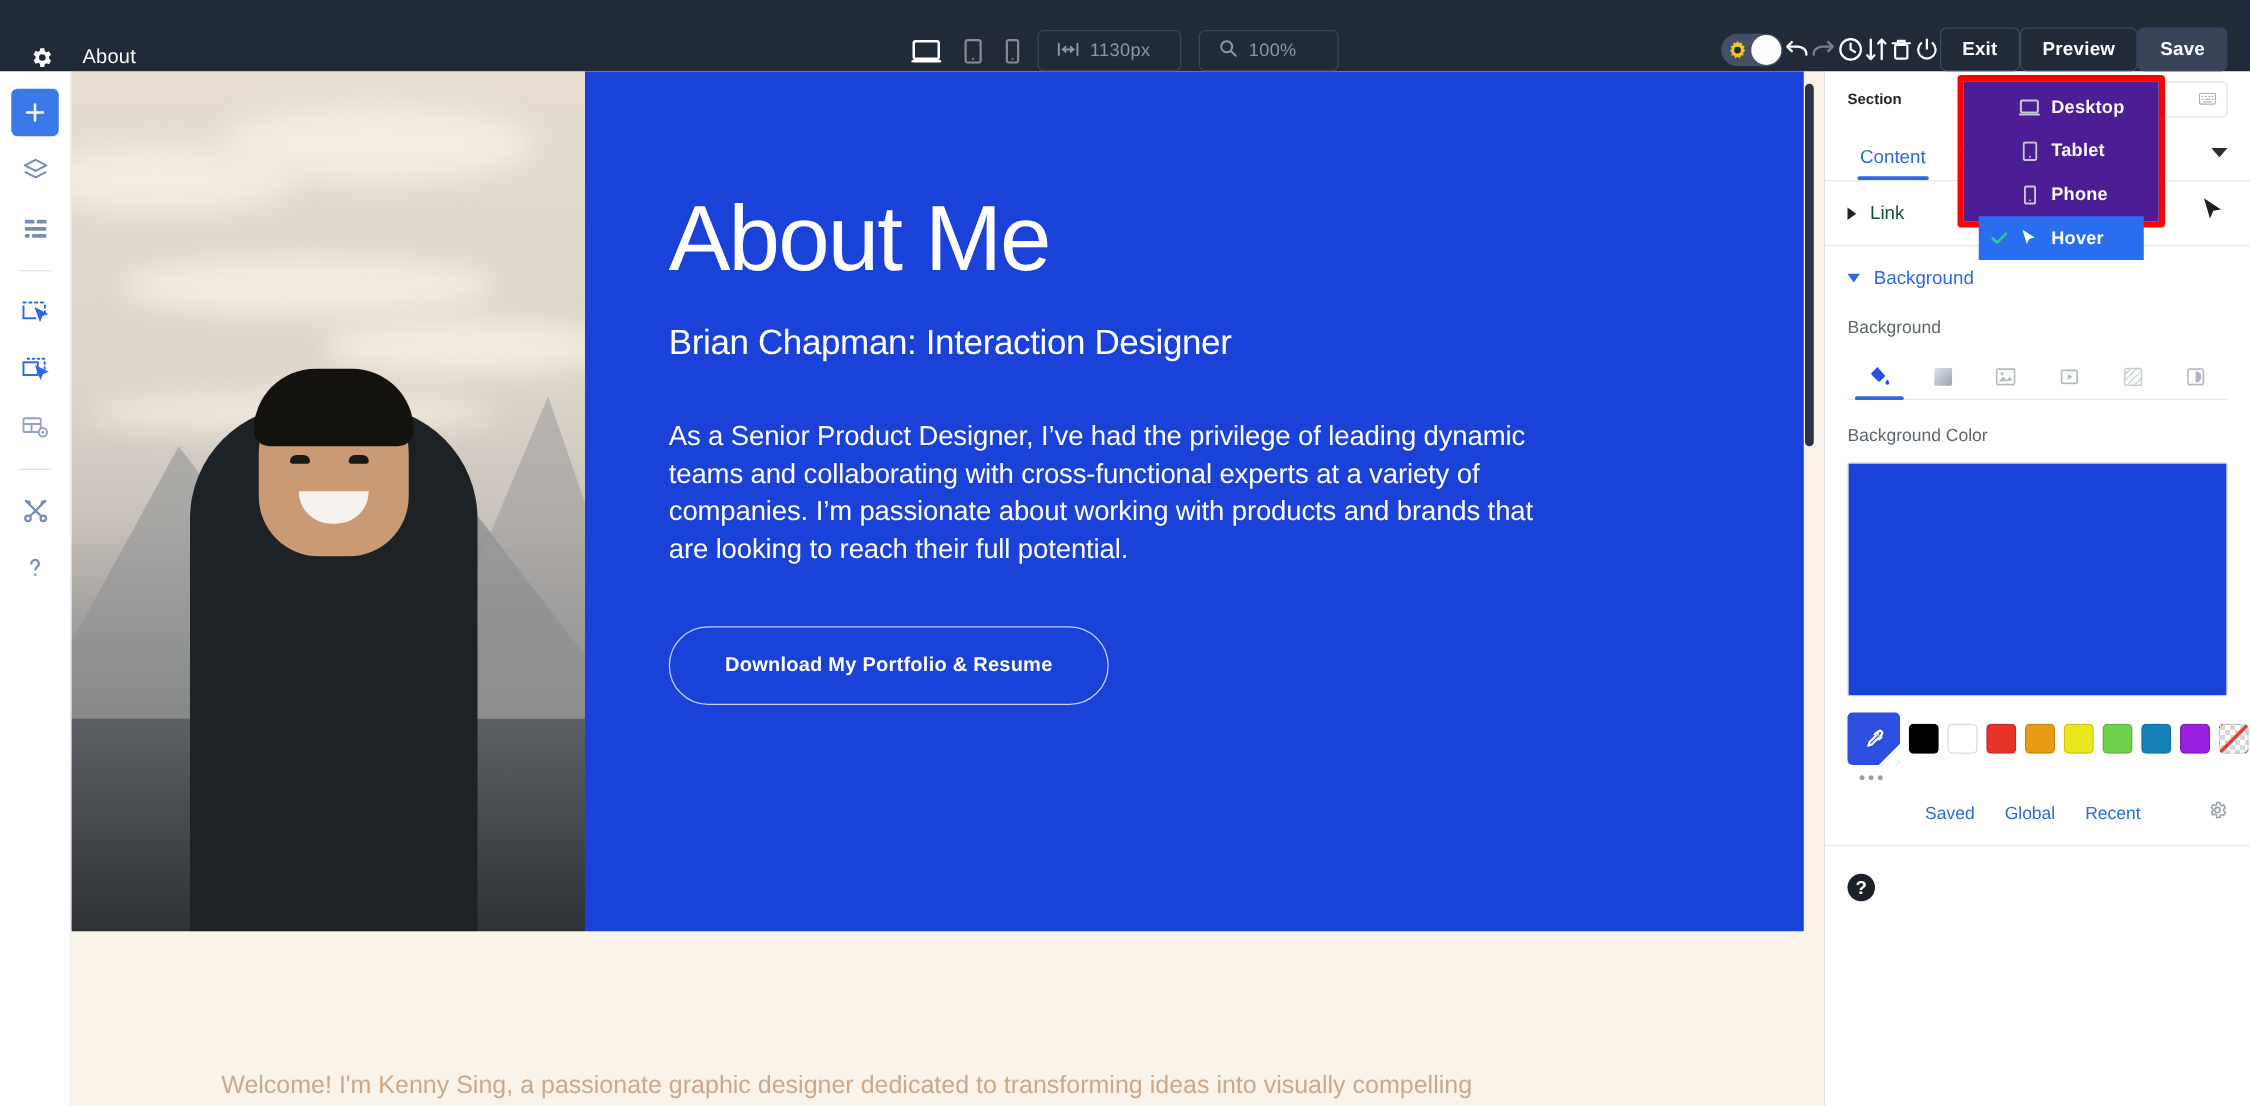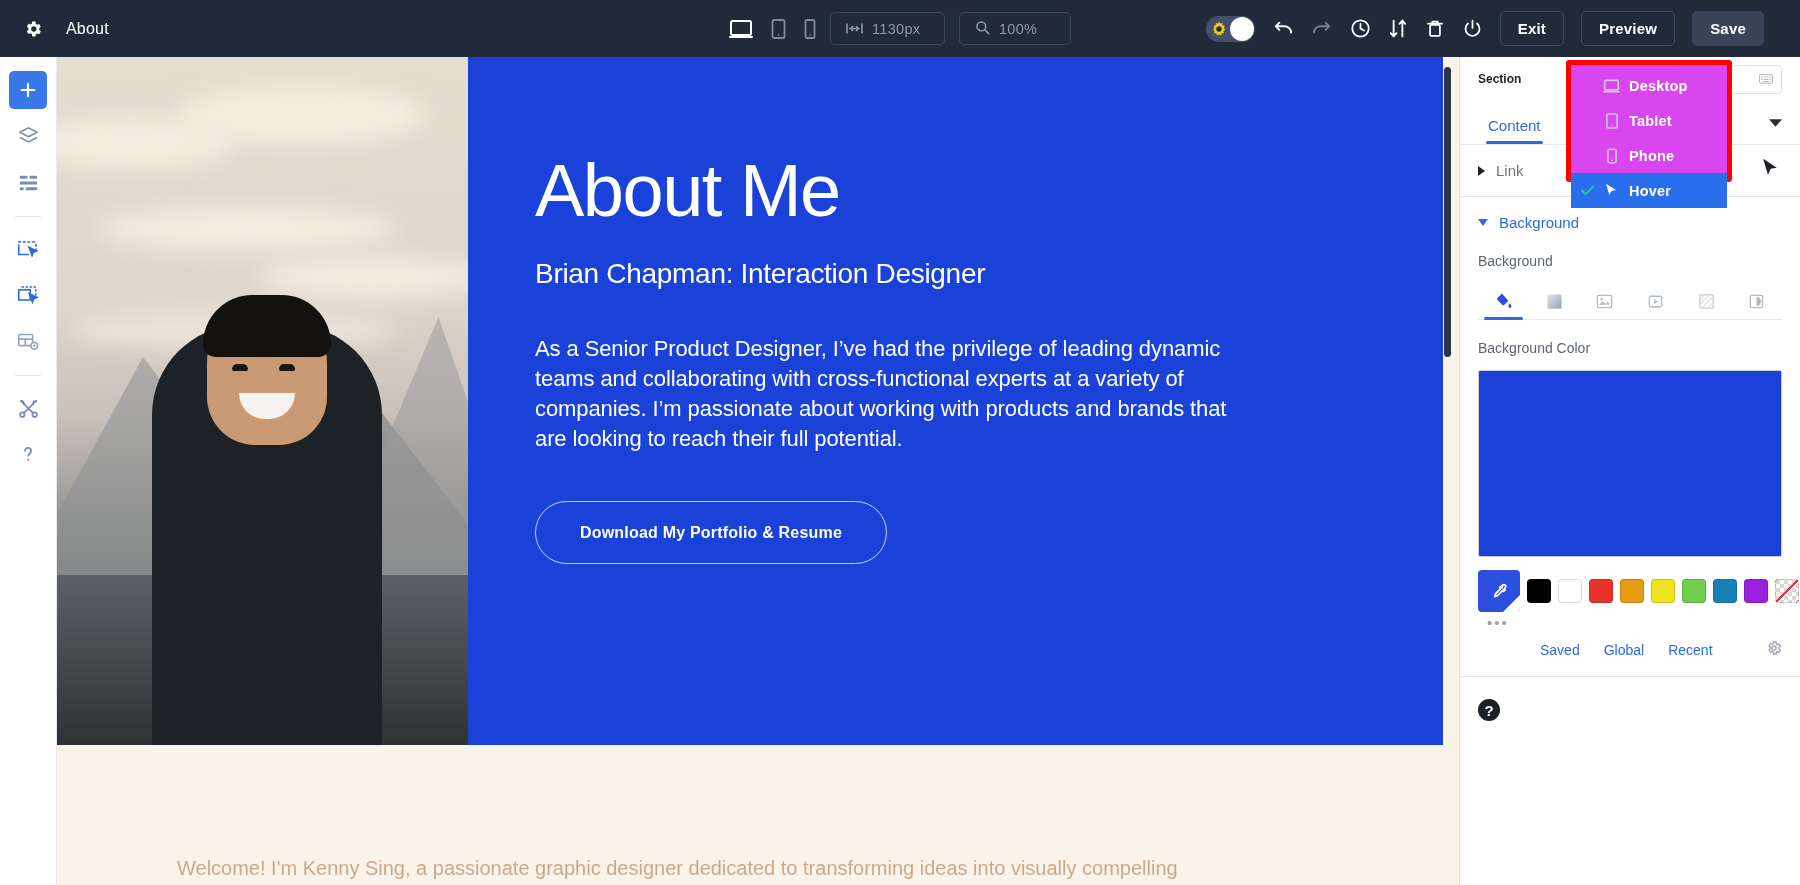--- a/index.html
+++ b/index.html
@@ -8,21 +8,21 @@
     overflow: hidden;
     font-family: "Liberation Sans", sans-serif;
     background: #fff;
   }
 
   
   #topbar {
     position: absolute; top: 0; left: 0;
     width: 1800px; height: 57px;
     background: #212a39;
-    display: flex; align-items: center;
+    display: flex; align-items: flex-end;
     color: #fff;
     z-index: 50;
   }
   .tb-left { display: flex; align-items: center; gap: 22px; padding-left: 22px; }
   .gear-btn { width: 22px; height: 22px; display: flex; align-items: center; justify-content: center; cursor: pointer; }
   .page-title { font-size: 16px; color: #fff; letter-spacing: .2px; }
 
   .tb-center {
     position: absolute; left: 50%; transform: translateX(-50%);
     display: flex; align-items: center; gap: 14px;
@@ -33,22 +33,22 @@
   .field {
     height: 33px; border: 1px solid #3a4556; border-radius: 5px;
     display: flex; align-items: center; gap: 9px;
     padding: 0 15px; color: #8d98ab; font-size: 14.5px;
     cursor: text; letter-spacing: .3px;
   }
   .field.w-width { width: 115px; }
   .field.w-zoom { width: 112px; }
 
   .tb-right {
-    position: absolute; right: 36px;
-    display: flex; align-items: center; gap: 17px;
+    position: absolute; right: 18px;
+    display: flex; align-items: center; 
   }
   .wf-toggle {
     width: 49px; height: 26px; border-radius: 13px;
     background: #44506a; position: relative; cursor: pointer;
     display: flex; align-items: center;
   }
   .wf-knob {
     position: absolute; right: 1px; top: 1px;
     width: 24px; height: 24px; border-radius: 50%;
     background: #fdfdfd;
@@ -206,21 +206,21 @@
   }
   .p-tab-caret { margin-left: auto; padding-bottom: 12px; cursor: pointer; }
 
   .acc {
     padding: 17px 18px; border-bottom: 1px solid #e7e9ec;
     display: flex; align-items: center; gap: 11px; cursor: pointer;
   }
   .acc-tri { width: 0; height: 0; }
   .tri-right { border-left: 7px solid #222; border-top: 5px solid transparent; border-bottom: 5px solid transparent; }
   .tri-down  { border-top: 7px solid #2d6ae0; border-left: 5px solid transparent; border-right: 5px solid transparent; }
-  .acc-label { font-size: 15px; color: #737373; }
+  .acc-label { font-size: 15px; color: #14532d; }
   .acc-label.blue { color: #2d6ae0; }
 
   .sect { padding: 16px 18px 0; }
   .sub-label { font-size: 14px; color: #5d6670; margin-bottom: 14px; }
   .bg-tabs {
     display: flex; align-items: flex-end; gap: 0;
     border-bottom: 1px solid #e7e9ec; margin-bottom: 20px;
   }
   .bg-tab {
     flex: 1; height: 36px; display: flex; align-items: center; justify-content: center;
@@ -267,21 +267,21 @@
     display: flex; align-items: center; justify-content: center; cursor: pointer;
   }
 
   
   #dd-wrap {
     position: absolute; top: 60px; left: 1566px;
     width: 166px; height: 122px; z-index: 90;
     border: 5px solid #ff0000; border-radius: 3px;
     background: #212a39;
   }
-  #dd-menu { width: 100%; height: 100%; background: #d946ef; padding: 3px 0 0; }
+  #dd-menu { width: 100%; height: 100%; background: #4c1d95; padding: 3px 12px 0; }
   .dd-item {
     height: 35px; display: flex; align-items: center;
     padding: 0 9px; gap: 8px; color: #fff; font-size: 14.5px;
     cursor: pointer; font-weight: bold;
   }
   .dd-item.sel { background: #2a6ef0; }
   .dd-check { width: 14px; display: flex; justify-content: center; }
   .dd-ic { width: 19px; display: flex; justify-content: center; align-items: center; }
   .dd-label { letter-spacing: .2px; }
   #dd-cursor { position: absolute; left: 1762px; top: 158px; z-index: 91; }

